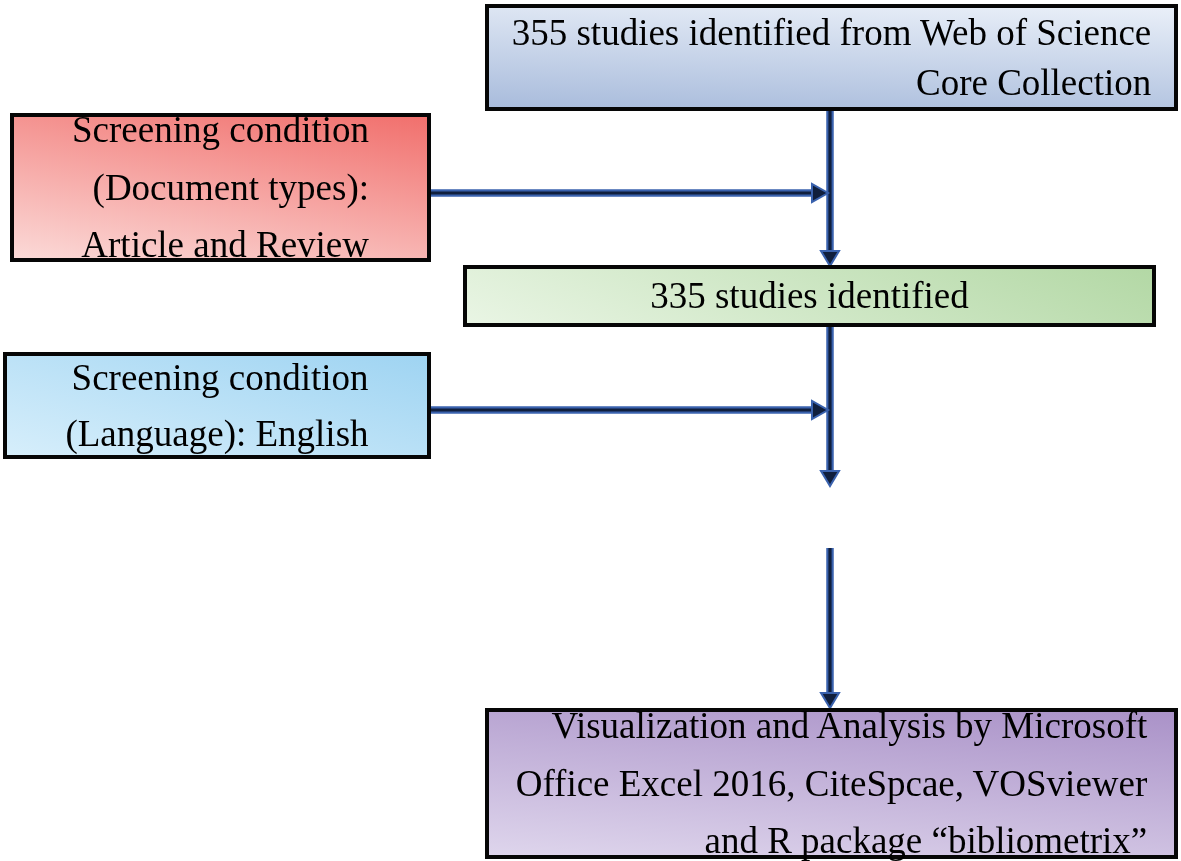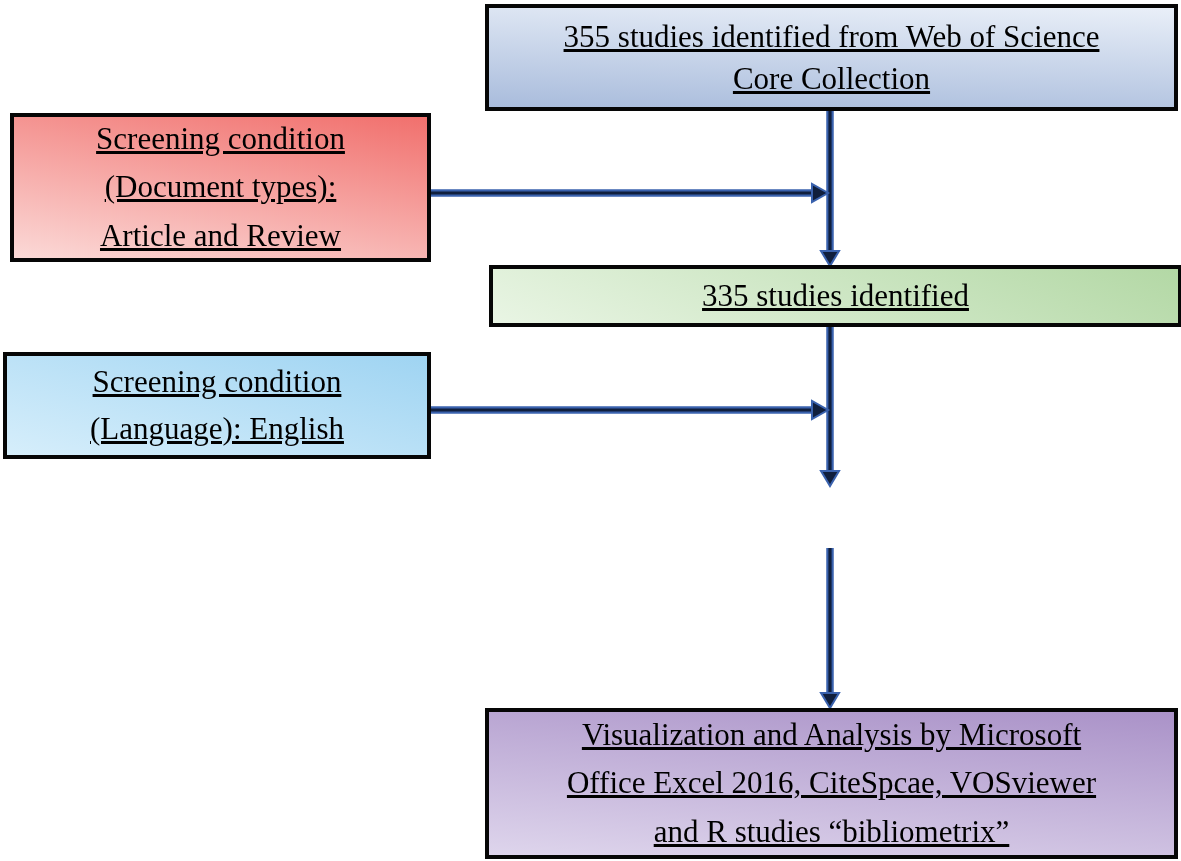--- a/index.html
+++ b/index.html
@@ -23,32 +23,31 @@
     height: 861px;
     z-index: 1;
   }
   .flow-box {
     position: absolute;
     box-sizing: border-box;
     border: 4px solid #060606;
     display: flex;
     align-items: center;
     justify-content: center;
-    text-align: center;
+    text-align: right;
     color: #000000;
-    font-size: 31px;
+    font-size: 37px;
     line-height: 1.45;
     white-space: pre-line;
     z-index: 2;
-    text-decoration: underline;
   }
   
   .box-source   { left: 485px; top: 4px;   width: 693px; height: 107px; line-height: 1.35; }
   .box-doctype  { left: 10px;  top: 113px; width: 421px; height: 149px; line-height: 1.55; }
-  .box-335      { left: 489px; top: 265px; width: 693px; height: 62px; }
+  .box-335      { left: 463px; top: 265px; width: 693px; height: 62px; }
   .box-language { left: 3px;   top: 352px; width: 428px; height: 107px; line-height: 1.5; }
   .box-332      { left: 485px; top: 485px; width: 693px; height: 63px; }
   .box-analysis { left: 485px; top: 708px; width: 693px; height: 151px; line-height: 1.55; }
 
   .arrow-outer { stroke-width: 7.5; fill: none; stroke-linecap: butt; }
   .arrow-inner { stroke-width: 3.2; fill: none; stroke-linecap: butt; }
   .arrow-head  { stroke-width: 2; }
 </style>
 </head>
 <body>
@@ -96,15 +95,15 @@
 Article and Review</div>
 
   <div class="flow-box box-335" style="background: linear-gradient(205deg, rgb(179, 216, 165), rgb(233, 245, 228));">335 studies identified</div>
 
   <div class="flow-box box-language" style="background: linear-gradient(195deg, rgb(159, 212, 242), rgb(214, 238, 251));">Screening condition
 (Language): English</div>
 
 
   <div class="flow-box box-analysis" style="background: linear-gradient(185deg, rgb(170, 146, 200), rgb(222, 213, 236));">Visualization and Analysis by Microsoft
 Office Excel 2016, CiteSpcae, VOSviewer
-and R studies “bibliometrix”</div>
+and R package “bibliometrix”</div>
 
 </div>
 
 </body></html>

